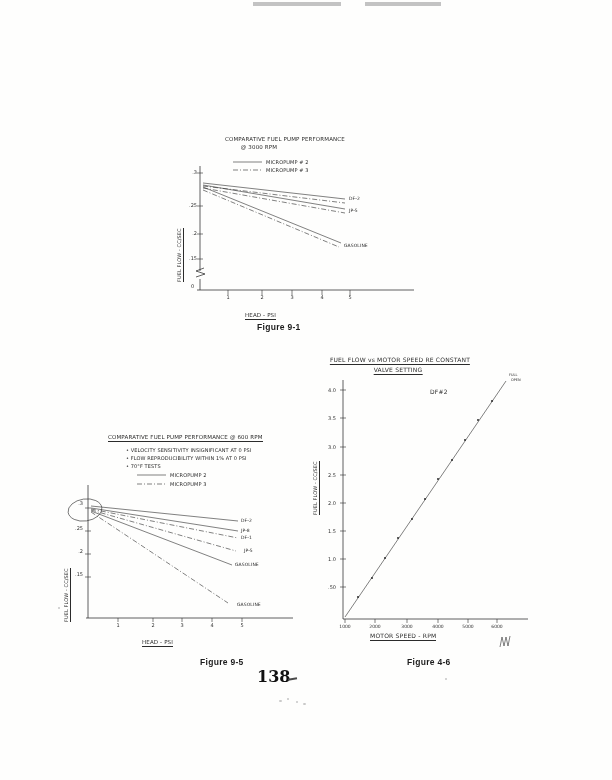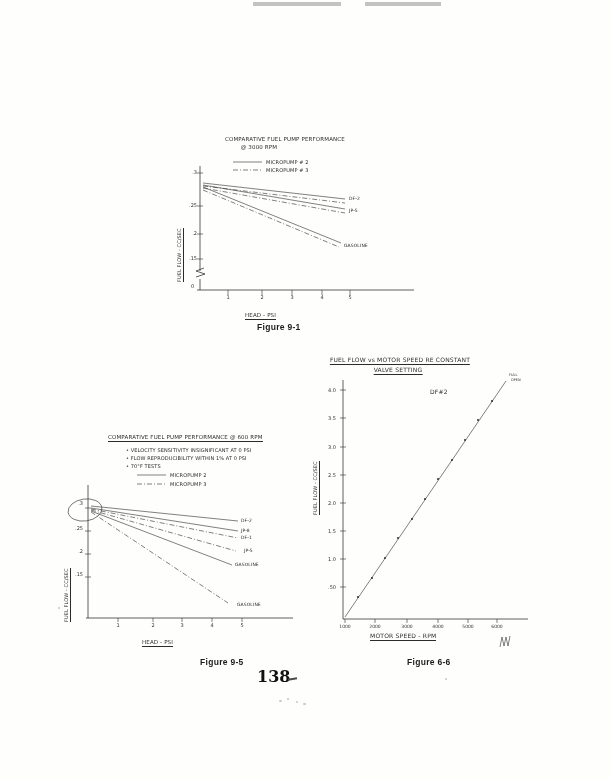--- a/index.html
+++ b/index.html
@@ -156,21 +156,21 @@
   <span class="t hand ytick" style="left:323px;top:528px;">1.5</span>
   <span class="t hand ytick" style="left:323px;top:556px;">1.0</span>
   <span class="t hand ytick" style="left:323px;top:584px;">.50</span>
   <span class="t hand xtick" style="left:345px;top:624px;font-size:4.5px;">1000</span>
   <span class="t hand xtick" style="left:375px;top:624px;font-size:4.5px;">2000</span>
   <span class="t hand xtick" style="left:407px;top:624px;font-size:4.5px;">3000</span>
   <span class="t hand xtick" style="left:438px;top:624px;font-size:4.5px;">4000</span>
   <span class="t hand xtick" style="left:468px;top:624px;font-size:4.5px;">5000</span>
   <span class="t hand xtick" style="left:497px;top:624px;font-size:4.5px;">6000</span>
   <span class="t hand s6 ul" style="left:370px;top:632px;">MOTOR SPEED - RPM</span>
-  <span class="t cap" style="left:407px;top:657px;">Figure 6-6</span>
+  <span class="t cap" style="left:407px;top:657px;">Figure 4-6</span>
 </div>
 
 <span class="t pagenum" style="left:257px;top:667px;">138</span>
 <div class="t" style="left:288px;top:678px;width:9px;height:1.5px;background:#4a4a4a;transform:rotate(-10deg);"></div>
 <div>
   <div class="speck" style="left:279px;top:700px;width:3px;height:1.5px;"></div>
   <div class="speck" style="left:287px;top:698px;width:2px;height:1.5px;"></div>
   <div class="speck" style="left:296px;top:701px;width:2px;height:2px;"></div>
   <div class="speck" style="left:303px;top:703px;width:2.5px;height:2px;"></div>
 </div>

